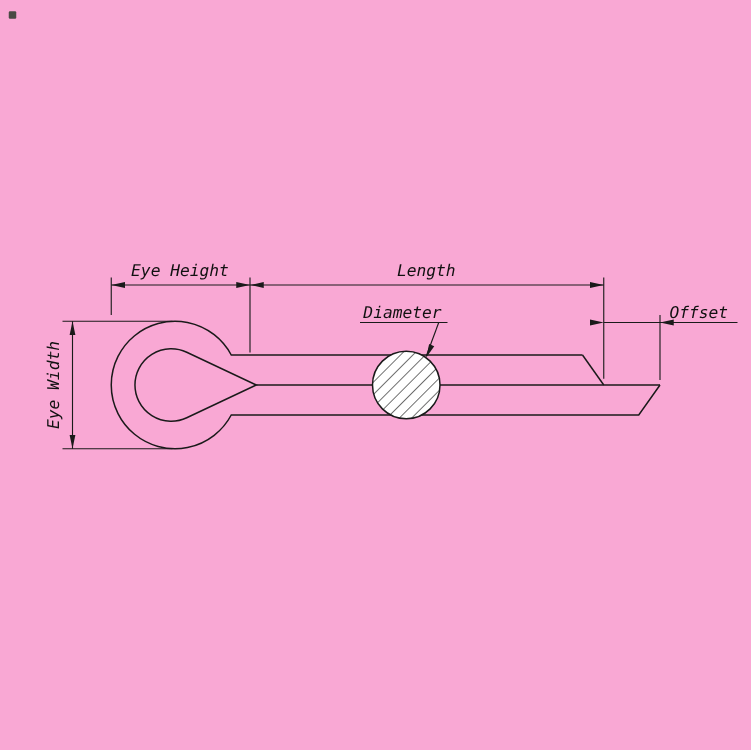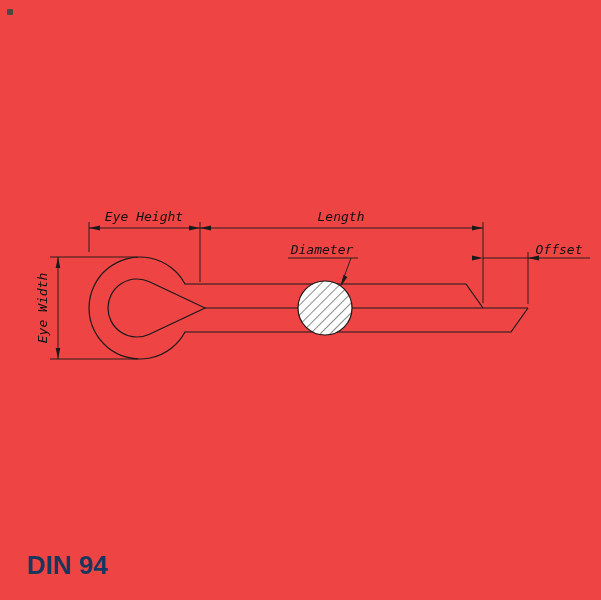--- a/index.html
+++ b/index.html
@@ -4,21 +4,21 @@
 <style>
   html, body {
     margin: 0;
     padding: 0;
     background: #ffffff;
   }
   .stage {
     position: relative;
     width: 601px;
     height: 600px;
-    background: #ef4444;
+    background: #f9a8d4;
     overflow: hidden;
   }
   .dwg {
     position: absolute;
     left: 0;
     top: 0;
   }
   .dim-text {
     font-family: "DejaVu Sans Mono", monospace;
     font-style: italic;
@@ -96,15 +96,14 @@
 
     <g>
       <text class="dim-text" x="144" y="221" text-anchor="middle">Eye Height</text>
       <text class="dim-text" x="341" y="221" text-anchor="middle">Length</text>
       <text class="dim-text" x="322" y="254" text-anchor="middle">Diameter</text>
       <text class="dim-text" x="559" y="254" text-anchor="middle">Offset</text>
       <text class="dim-text" x="47" y="308" text-anchor="middle" transform="rotate(-90 47 308)">Eye Width</text>
     </g>
   </svg>
 
-  <div class="title">DIN 94</div>
 
 </div>
 
 </body></html>

